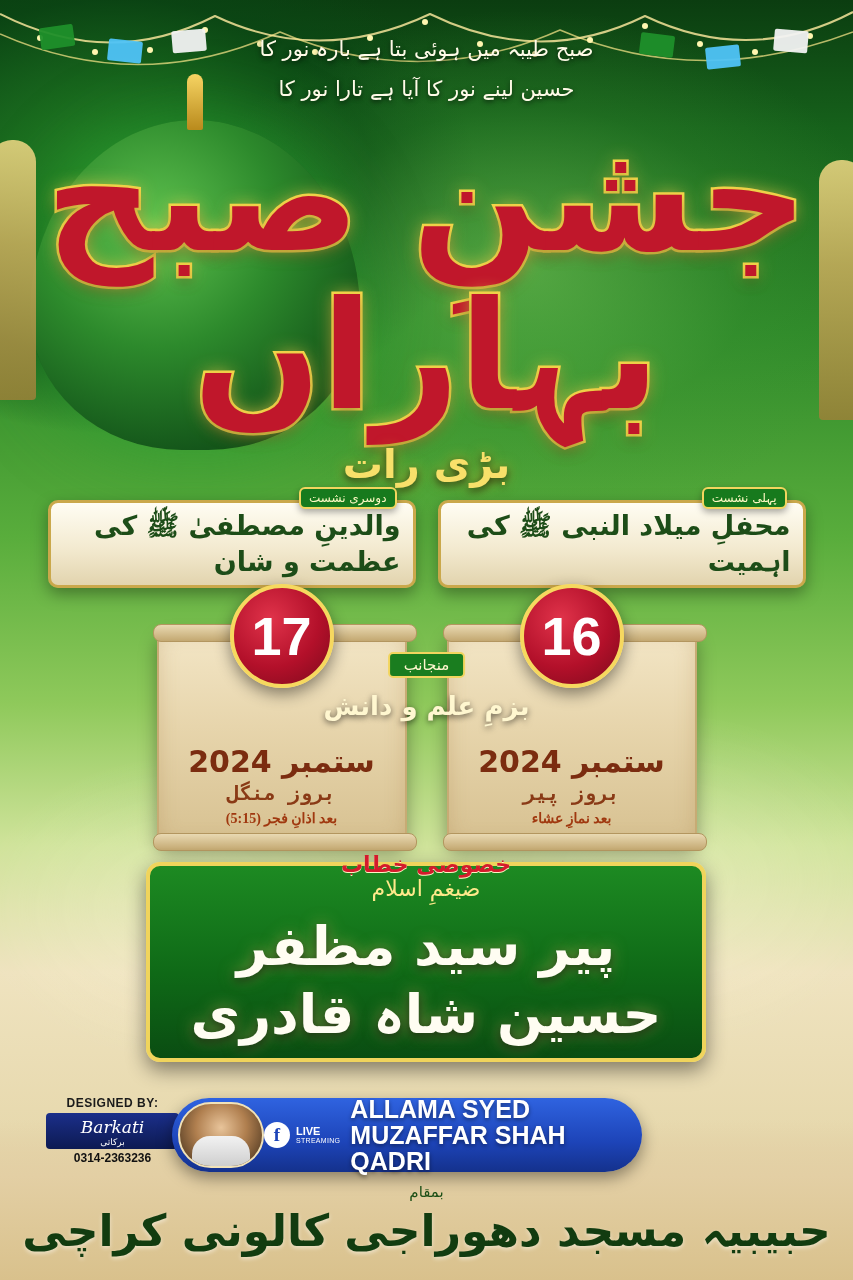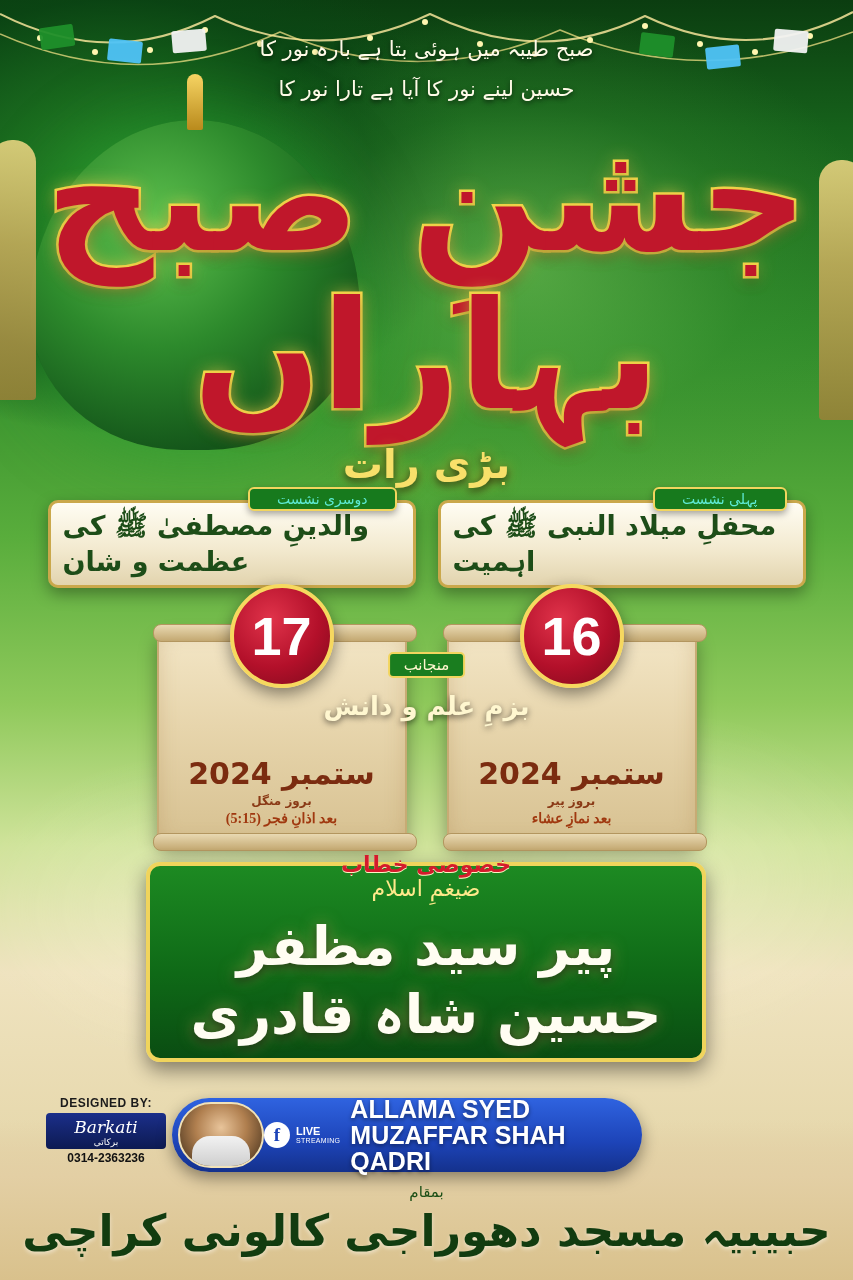--- a/index.html
+++ b/index.html
@@ -136,33 +136,33 @@
     align-items: center;
     justify-content: center;
     direction: rtl;
   }
   .session-tag {
     position: absolute;
     top: -16px; right: 16px;
     background: #177a1d;
     border: 2px solid #f2d55e;
     border-radius: 6px;
-    color: #5eead4;
-    font-size: 14px;
-    padding: 2px 27px;
+    color: #fef9c3;
+    font-size: 12px;
+    padding: 2px 8px;
     direction: rtl;
     font-family: "DejaVu Sans", sans-serif;
     box-shadow: 0 3px 7px rgba(0,0,0,0.35);
   }
   .session-text {
     font-family: "DejaVu Sans", sans-serif;
     font-size: 27px;
     font-weight: bold;
     color: #1d4d18;
-    text-align: left;
+    text-align: right;
     padding: 0 12px;
     line-height: 1.35;
   }
 
   
   .scrolls {
     position: absolute;
     top: 630px; left: 0; width: 853px;
     display: flex;
     flex-direction: row-reverse;
@@ -207,21 +207,21 @@
     font-family: "Liberation Sans", sans-serif;
   }
   .scroll-text {
     direction: rtl;
     text-align: center;
     font-family: "DejaVu Sans", sans-serif;
     color: #7a2a12;
     font-weight: bold;
   }
   .scroll-month { font-size: 30px; line-height: 1.3; color: #7b2c10; }
-  .scroll-day   { font-size: 12px; line-height: 1.4; color: #8a3a16; }
+  .scroll-day   { font-size: 20px; line-height: 1.4; color: #8a3a16; font-family: Liberation Mono, monospace; }
   .scroll-time  { font-size: 14px; line-height: 1.4; color: #a0380f; font-family: Liberation Serif, serif; }
 
   .mid-tag {
     position: absolute;
     top: 652px; left: 50%; transform: translateX(-50%);
     z-index: 9; text-align: center;
   }
   .mid-tag-pill {
     background: #1a7d1f;
     border: 2px solid #f2d55e;
@@ -278,21 +278,21 @@
     color: #fffdf2;
     text-shadow: 0 3px 10px rgba(0,0,0,0.6), 0 0 16px rgba(255,230,120,0.5);
     line-height: 1.25;
     text-align: center;
   }
 
   
   .designer {
     position: absolute;
     left: 46px; top: 1096px;
-    width: 120px;
+    width: 133px;
     z-index: 9;
     text-align: center;
     font-family: "Liberation Sans", sans-serif;
   }
   .designer-label { font-size: 12px; font-weight: bold; color: #1b1b1b; letter-spacing: .5px; }
   .designer-logo {
     margin-top: 3px;
     background: linear-gradient(180deg, #1b2f8a, #0d1a52);
     color: #fff;
     border-radius: 4px;

